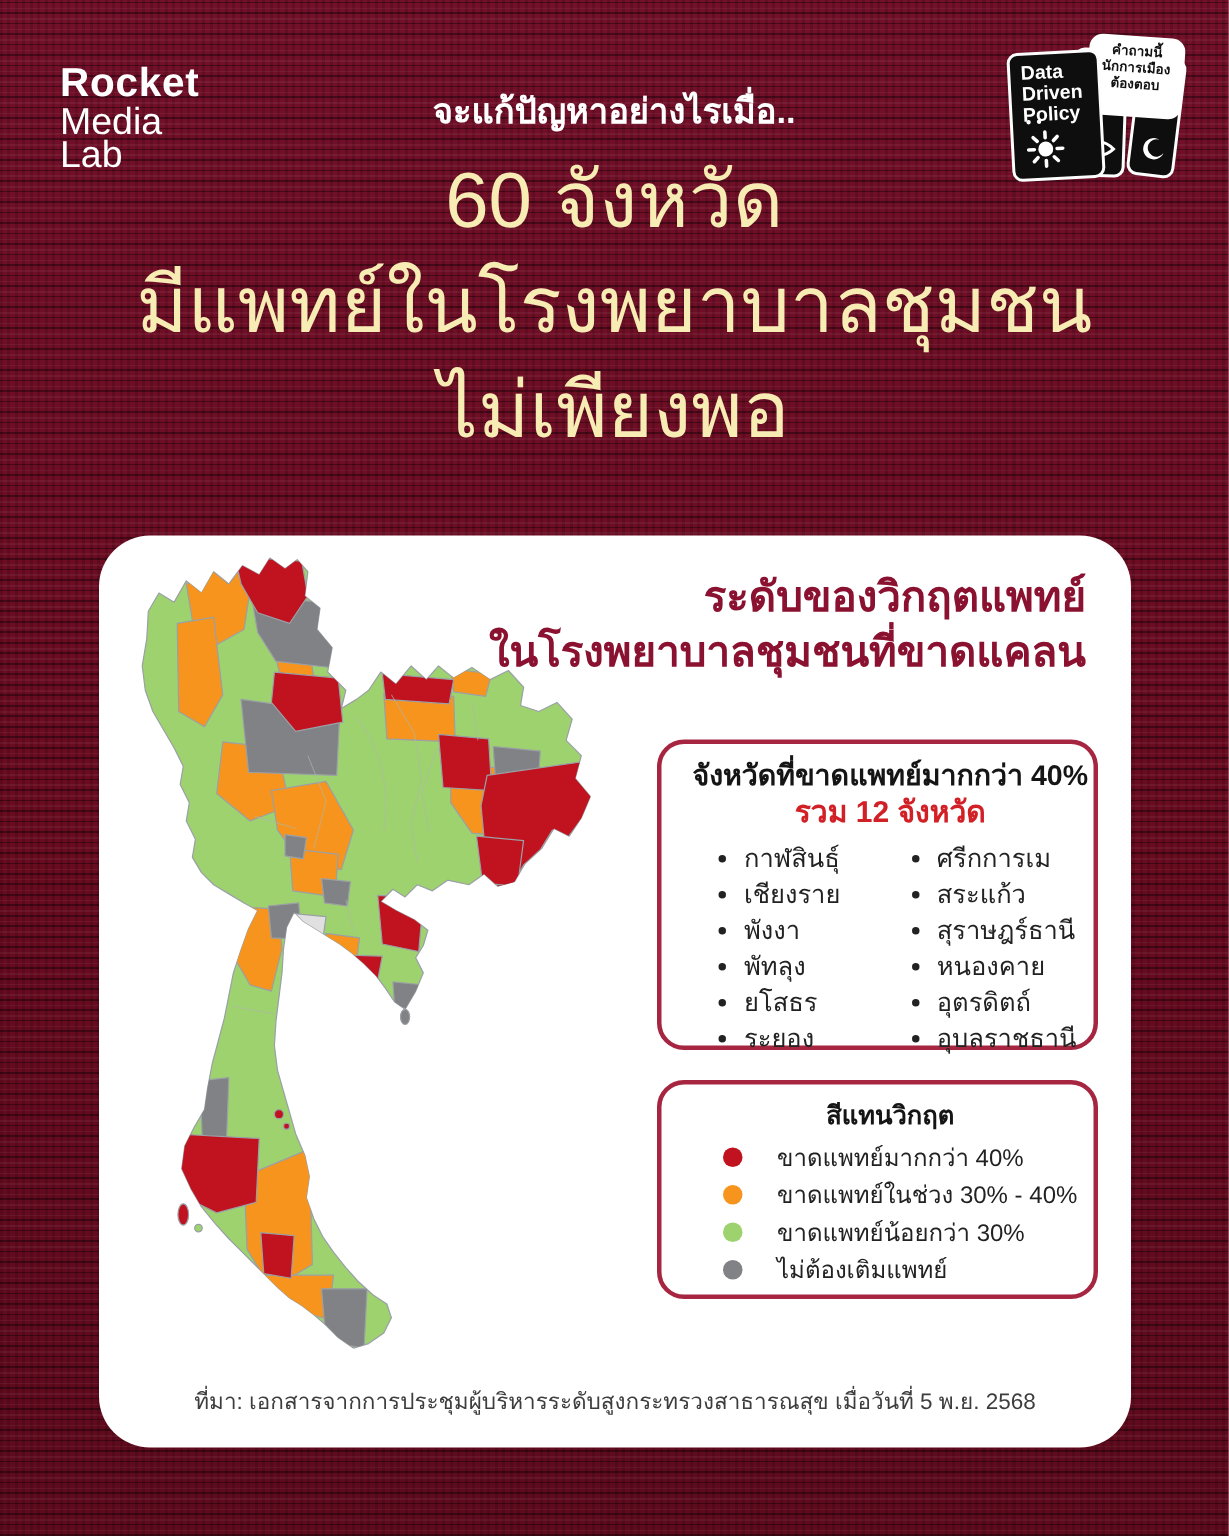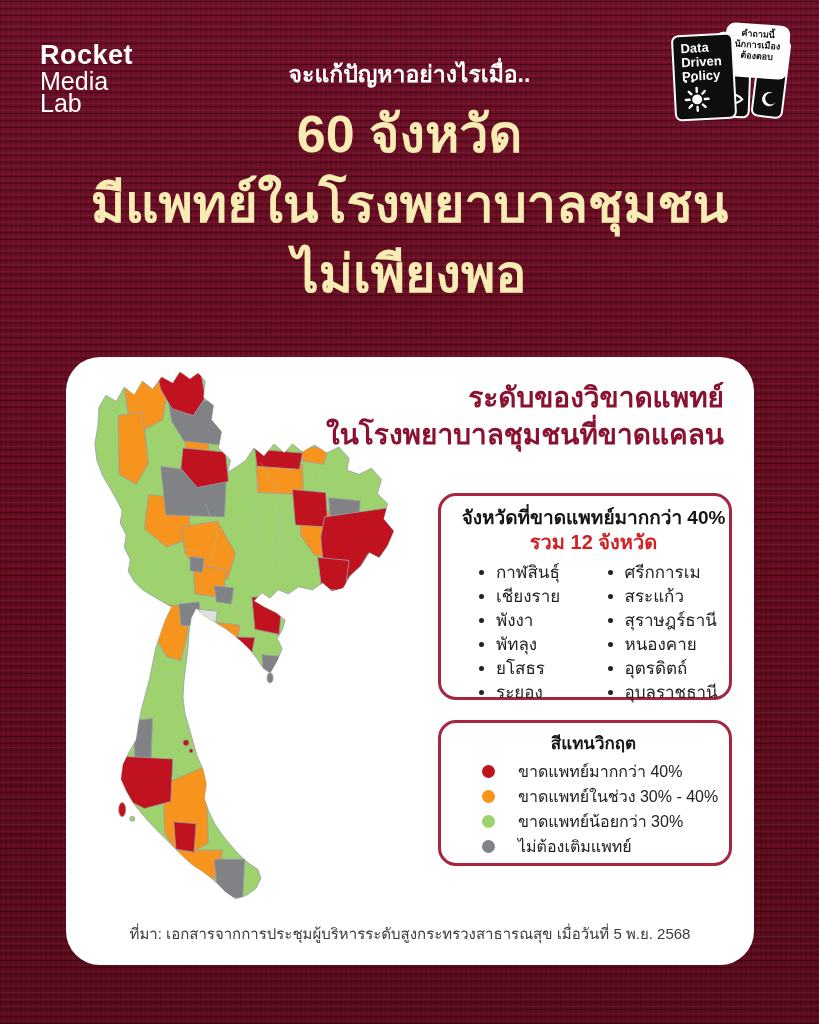--- a/index.html
+++ b/index.html
@@ -21,21 +21,21 @@
   }
   
   .logo{ position:absolute; left:40px; top:40px; color:#fff; }
   .logo .l1{ font-size:27px; font-weight:bold; letter-spacing:.5px; line-height:30px;}
   .logo .l2,.logo .l3{ font-size:25px; font-weight:normal; line-height:22px;}
   .subtitle{
     position:absolute; left:0; right:0; top:52px; text-align:center;
     color:#ffffff; font-size:23px; font-weight:bold; line-height:44px;
   }
   .headline{ position:absolute; left:0; right:0; top:100px; text-align:center;
-    color:#f7ecb4; font-weight:bold; font-size:52px; line-height:69px; }
+    color:#f7ecb4; font-weight:normal; font-size:52px; line-height:69px; }
   
   .badge{ position:absolute; right:28px; top:22px; width:120px; height:104px; }
   .book{ position:absolute; background:#0e0e0e; border:2px solid #fdfdfd; border-radius:7px; }
   .book3{ left:84px; top:16px; width:32px; height:80px; transform:rotate(7deg); z-index:1;}
   .book2{ left:44px; top:10px; width:36px; height:86px; transform:rotate(2deg); z-index:2;}
   .bubble{ position:absolute; left:54px; top:2px; width:64px; height:54px; background:#fff;
     border-radius:9px; transform:rotate(4deg); z-index:3; padding-top:5px;
     text-align:center; color:#111; font-weight:bold; font-size:9px; line-height:11px;}
   .book1{ left:2px; top:12px; width:62px; height:86px; transform:rotate(-3deg); z-index:4;
     padding:5px 0 0 7px; color:#fff; font-weight:bold; font-size:13px; line-height:14px;}
@@ -222,21 +222,21 @@
       <g class="m-stroke">
         <ellipse class="m-red" cx="38" cy="437" rx="3.5" ry="7"></ellipse>
         <circle class="m-red" cx="101" cy="371" r="3"></circle>
         <circle class="m-red" cx="106" cy="379" r="2"></circle>
         <ellipse class="m-gray" cx="184" cy="307" rx="3" ry="5"></ellipse>
         <circle class="m-green" cx="48" cy="446" r="2.5"></circle>
       </g>
     </svg>
 
     <div class="card-title">
-      <div>ระดับของวิขาดแพทย์</div>
+      <div>ระดับของวิกฤตแพทย์</div>
       <div>ในโรงพยาบาลชุมชนที่ขาดแคลน</div>
     </div>
 
     <div class="red-box pbox">
       <div class="pbox-title">จังหวัดที่ขาดแพทย์มากกว่า 40%</div>
       <div class="pbox-sub">รวม 12 จังหวัด</div>
       <div class="pcols">
         <ul>
           <li>กาฬสินธุ์</li>
           <li>เชียงราย</li>

